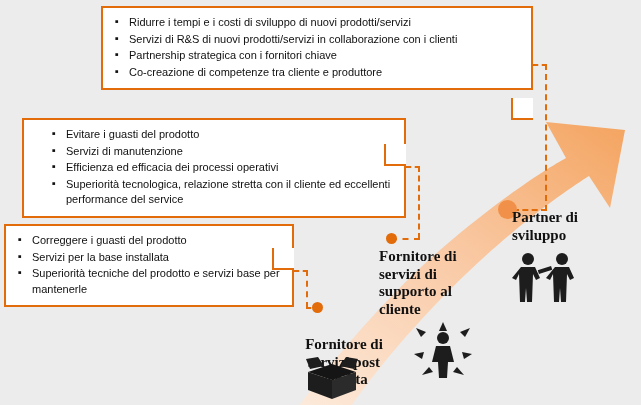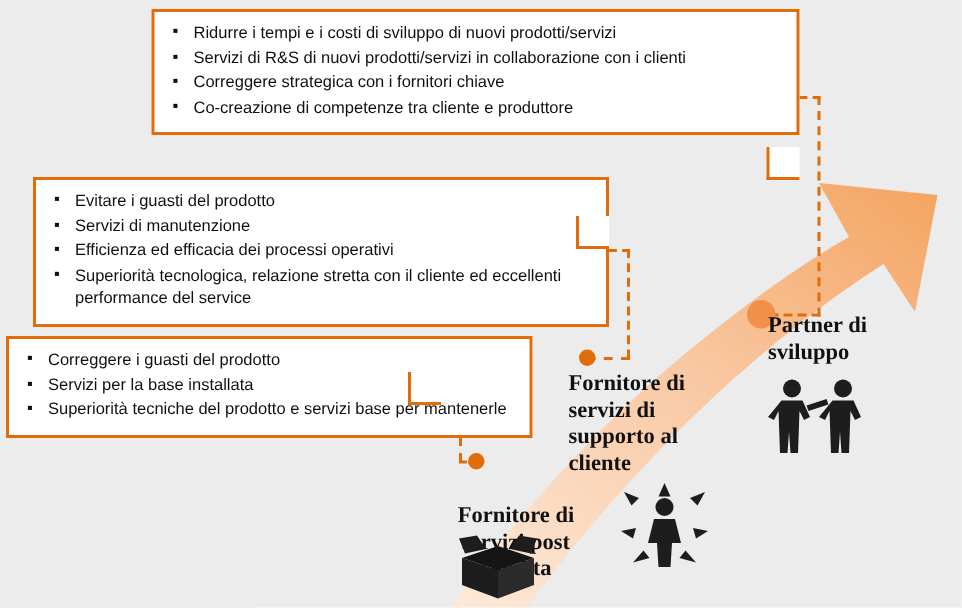--- a/index.html
+++ b/index.html
@@ -49,22 +49,22 @@
   .callout li:before {
     content: "\25AA";
     position: absolute;
     left: -14px;
     top: -1px;
     font-size: 11px;
     color: #101010;
   }
 
   #box-top    { left: 101px; top: 6px;   width: 432px; }
-  #box-mid    { left: 22px;  top: 118px; width: 384px; }
-  #box-bottom { left: 4px;   top: 224px; width: 351px; }
+  #box-mid    { left: 22px;  top: 118px; width: 384px; padding-left: 16px; }
+  #box-bottom { left: 4px;   top: 224px; width: 290px; }
 
   
   .tail {
     position: absolute;
     background: #ffffff;
     border: 2px solid #E36C0A;
     box-sizing: border-box;
   }
 
   
@@ -138,21 +138,21 @@
   <div class="dash" style="left:306px; top:307px; width:14px; height:0; border-top-width:2px;"></div>
 
   <div class="node" style="left:312px; top:302px;"></div>
   <div class="node" style="left:386px; top:233px;"></div>
   <div class="node big" style="left:498px; top:200px;"></div>
 
   <div class="callout" id="box-top">
     <ul>
       <li>Ridurre i tempi e i costi di sviluppo di nuovi prodotti/servizi</li>
       <li>Servizi di R&amp;S di nuovi prodotti/servizi in collaborazione con i clienti</li>
-      <li>Correggere strategica con i fornitori chiave</li>
+      <li>Partnership strategica con i fornitori chiave</li>
       <li>Co-creazione di competenze tra cliente e produttore</li>
     </ul>
   </div>
   <div class="tail" style="left:511px; top:98px; width:22px; height:22px; border-top:none; border-right:none;"></div>
 
   <div class="callout" id="box-mid">
     <ul>
       <li>Evitare i guasti del prodotto</li>
       <li>Servizi di manutenzione</li>
       <li>Efficienza ed efficacia dei processi operativi</li>

